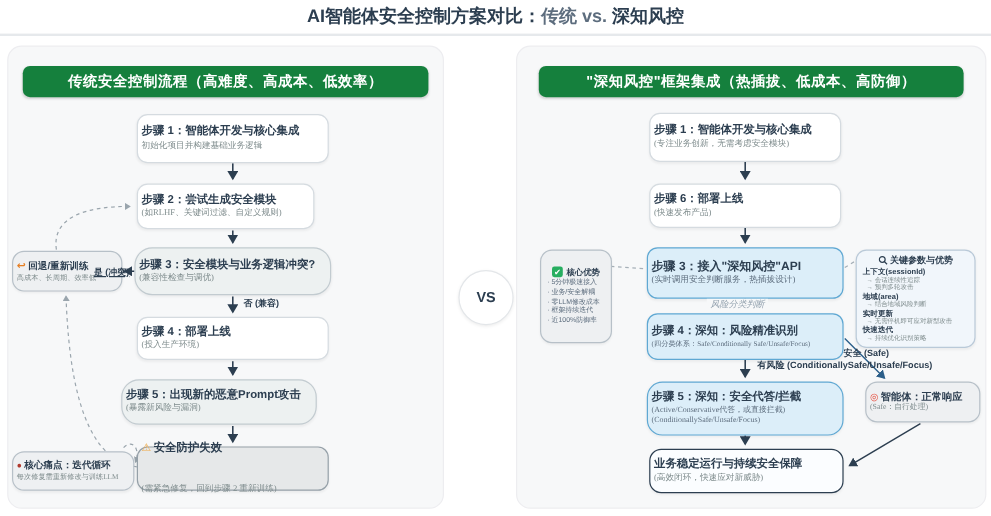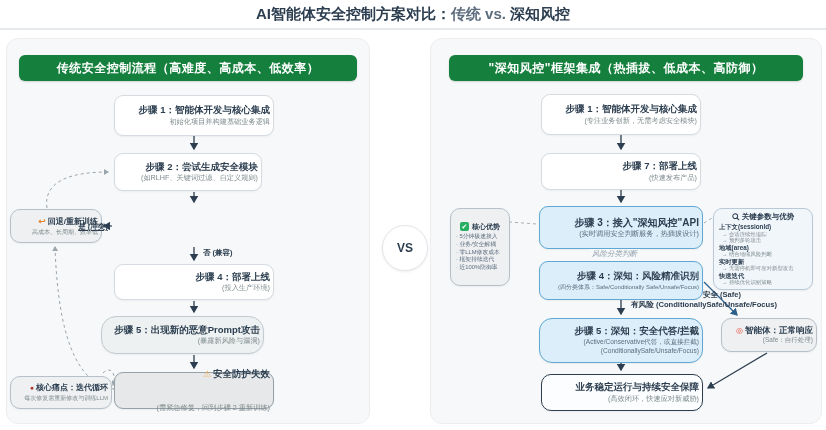--- a/index.html
+++ b/index.html
@@ -13,25 +13,25 @@
   
   .panel{position:absolute;top:38px;height:384px;background:#f7f8f9;border:1px solid #ededf0;
          border-radius:12px;}
   #left-panel{left:6px;width:362px;}
   #right-panel{left:430px;width:390px;}
   .panel-header{position:absolute;background:#15803d;color:#ffffff;font-weight:bold;font-size:12px;
                 border-radius:6px;display:flex;align-items:center;justify-content:center;
                 letter-spacing:.5px;box-shadow:0 1px 2px rgba(0,0,0,.15);}
   
   .box{position:absolute;box-sizing:border-box;background:#fff;border:1px solid #d5dbe0;
-       border-radius:9px;display:flex;flex-direction:column;align-items:flex-end;
+       border-radius:9px;display:flex;flex-direction:column;align-items:flex-start;
        justify-content:center;text-align:center;padding:2px 3px;
        box-shadow:0 1px 2px rgba(0,0,0,.05);}
   .box .t{font-weight:bold;font-size:9.5px;color:#2c3e50;line-height:1.3;white-space:nowrap;}
-  .box .s{font-size:7.2px;color:#7f8c8d;line-height:1.35;white-space:nowrap;}
+  .box .s{font-size:7.2px;color:#7f8c8d;line-height:1.35;white-space:nowrap;font-family:Liberation Serif, serif;}
   .decision{background:#edf1f1;border-color:#c2cbd0;border-radius:15px;}
   .fail{background:#e6e8e9;border-color:#95a0a8;}
   .blue{background:#dceef9;border-color:#5fa8d3;}
   .blue-strong{border-width:1.5px;}
   .side{background:#eef0f2;border-color:#b7c0c8;border-radius:10px;}
   .side .t{font-size:8px;}
   .side .s{font-size:6px;}
   .final-right{background:#fbfdff;border:1.5px solid #2c3e50;border-radius:10px;}
   
   .warn-icon{color:#f0ad4e;font-size:9px;margin-right:2px;}
@@ -100,20 +100,24 @@
     <div class="box" style="left:107px;top:56px;width:160px;height:41px;">
       <div class="t">步骤 1：智能体开发与核心集成</div>
       <div class="s">初始化项目并构建基础业务逻辑</div>
     </div>
 
     <div class="box" style="left:107px;top:114px;width:148px;height:38px;">
       <div class="t">步骤 2：尝试生成安全模块</div>
       <div class="s">(如RLHF、关键词过滤、自定义规则)</div>
     </div>
 
+    <div class="box decision" style="left:105px;top:167px;width:164px;height:40px;">
+      <div class="t">步骤 3：安全模块与业务逻辑冲突?</div>
+      <div class="s">(兼容性检查与调优)</div>
+    </div>
 
     <div class="box" style="left:107px;top:225px;width:160px;height:36px;">
       <div class="t">步骤 4：部署上线</div>
       <div class="s">(投入生产环境)</div>
     </div>
 
     <div class="box decision" style="left:94px;top:277px;width:163px;height:38px;">
       <div class="t">步骤 5：出现新的恶意Prompt攻击</div>
       <div class="s">(暴露新风险与漏洞)</div>
     </div>
@@ -161,21 +165,21 @@
     </svg>
 
     <div class="panel-header" style="left:18px;top:16px;width:354px;height:26px;">"深知风控"框架集成（热插拔、低成本、高防御）</div>
 
     <div class="box" style="left:110px;top:55px;width:160px;height:41px;">
       <div class="t">步骤 1：智能体开发与核心集成</div>
       <div class="s">(专注业务创新，无需考虑安全模块)</div>
     </div>
 
     <div class="box" style="left:110px;top:114px;width:160px;height:37px;">
-      <div class="t">步骤 7：部署上线</div>
+      <div class="t">步骤 6：部署上线</div>
       <div class="s">(快速发布产品)</div>
     </div>
 
     <div class="box blue blue-strong" style="left:108px;top:167px;width:164px;height:43px;">
       <div class="t" style="font-size:10px;">步骤 3：接入"深知风控"API</div>
       <div class="s" style="color:#5d6d7e;">(实时调用安全判断服务，热插拔设计)</div>
     </div>
 
     <div class="box blue" style="left:108px;top:222px;width:164px;height:39px;">
       <div class="t">步骤 4：深知：风险精准识别</div>

